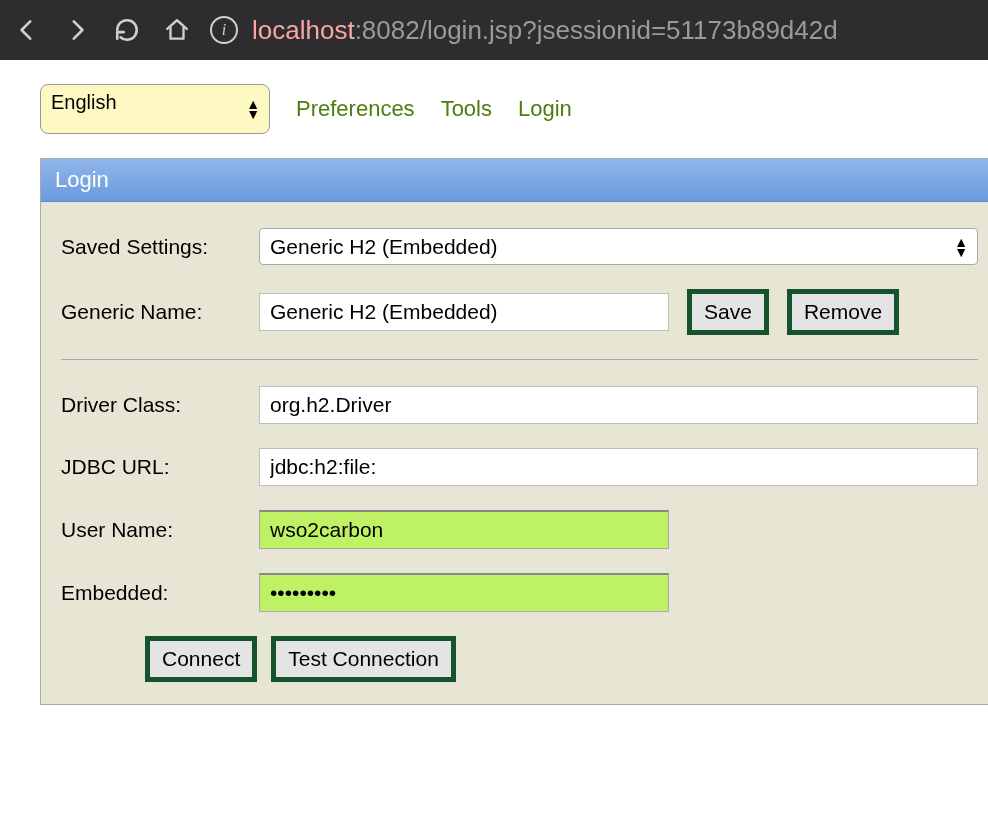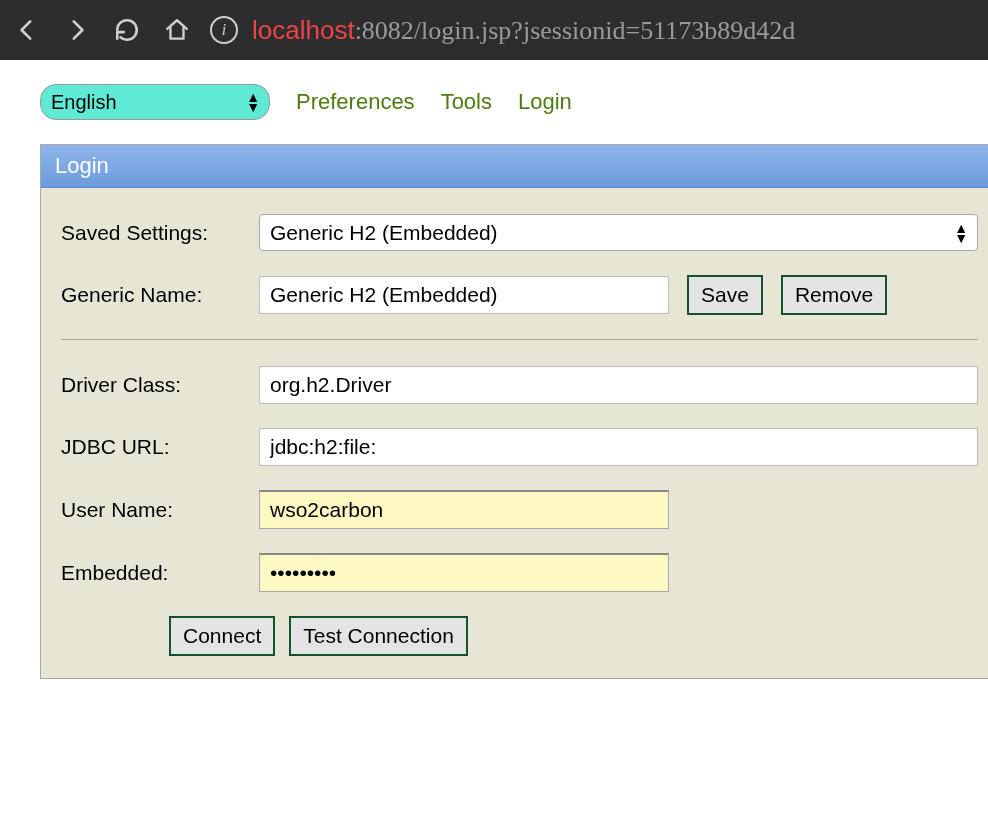--- a/index.html
+++ b/index.html
@@ -25,39 +25,39 @@
       display: flex; align-items: center; justify-content: center;
       cursor: default;
     }
     .addr-section { display: flex; align-items: center; gap: 14px; color: #e5e5e5; font-size: 26px; overflow: hidden; white-space: nowrap; }
     .info-circle {
       width: 28px; height: 28px; border-radius: 50%;
       border: 2px solid #cfcfcf; color: #cfcfcf;
       display: flex; align-items: center; justify-content: center;
       font-family: Georgia, serif; font-style: italic; font-size: 16px;
     }
-    .addr-host { color: #ef4444; }
-    .addr-path { color: #9a9a9a; font-family: Liberation Serif, serif; }
+    .addr-host { color: #fca5a5; }
+    .addr-path { color: #9a9a9a; }
 
     
     .page {
       padding: 24px 40px;
     }
     .toolbar {
       display: flex;
       align-items: center;
       gap: 26px;
       margin-bottom: 24px;
     }
     .lang-select {
       font-size: 20px;
-      padding: 6px 30px 6px 10px;
+      padding: 6px 30px 20px 10px;
       border: 1px solid #999;
-      border-radius: 16px;
-      background: #5eead4;
+      border-radius: 8px;
+      background: #fef9c3;
       appearance: none;
       position: relative;
       min-width: 230px;
     }
     .select-wrap { position: relative; display: inline-block; }
     .select-caret {
       position: absolute; right: 10px; top: 50%; transform: translateY(-50%);
       pointer-events: none; font-size: 14px; line-height: 10px; color: #000;
       display: flex; flex-direction: column;
     }
@@ -109,40 +109,40 @@
     .text-input {
       font-size: 21px;
       padding: 6px 10px;
       border: 1px solid #bcbcbc;
       background: #fff;
       width: 100%;
     }
     .setting-name-input { width: 410px; }
     .cred-input {
       width: 410px;
-      background: #fef9c3;
+      background: #bef264;
       border: 1px solid #a8a8a8;
       border-top: 2px solid #888;
     }
     .btn {
       font-size: 21px;
       padding: 6px 12px;
-      border: 2px solid #14532d;
+      border: 5px solid #14532d;
       background: #e4e4e4;
       cursor: pointer;
     }
     .hr {
       border: none;
       border-top: 1px solid #a9a9a9;
       margin: 10px 0 26px 0;
     }
     .btn-row {
       display: flex;
       gap: 14px;
-      margin-left: 108px;
+      margin-left: 84px;
     }
   </style>
 </head>
 <body>
 
 <div class="browser-bar">
   <div class="nav-icons">
     <div class="nav-icon">
       <svg width="26" height="26" viewBox="0 0 24 24" fill="none" stroke="#cfcfcf" stroke-width="2.4" stroke-linecap="round" stroke-linejoin="round">
           <polyline points="15 4 7 12 15 20"></polyline>

